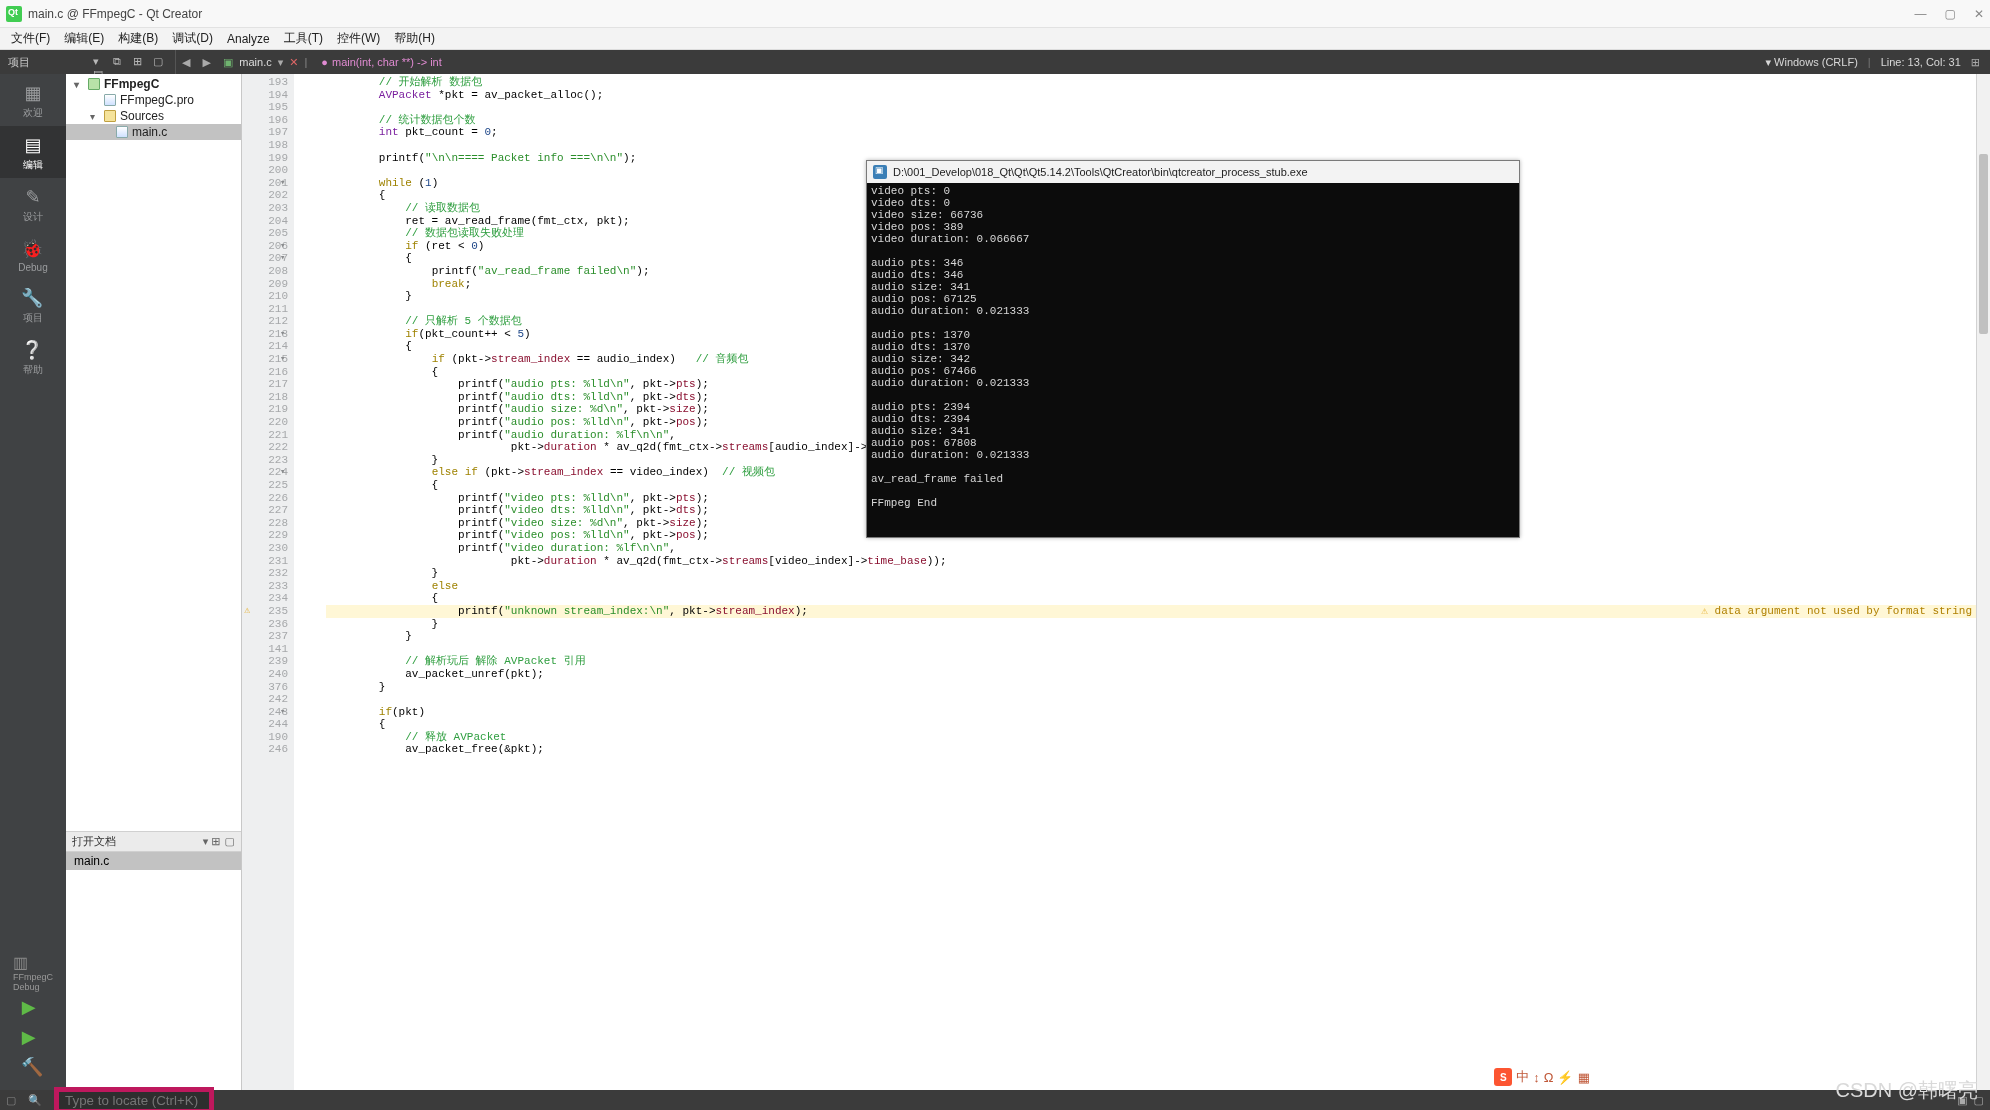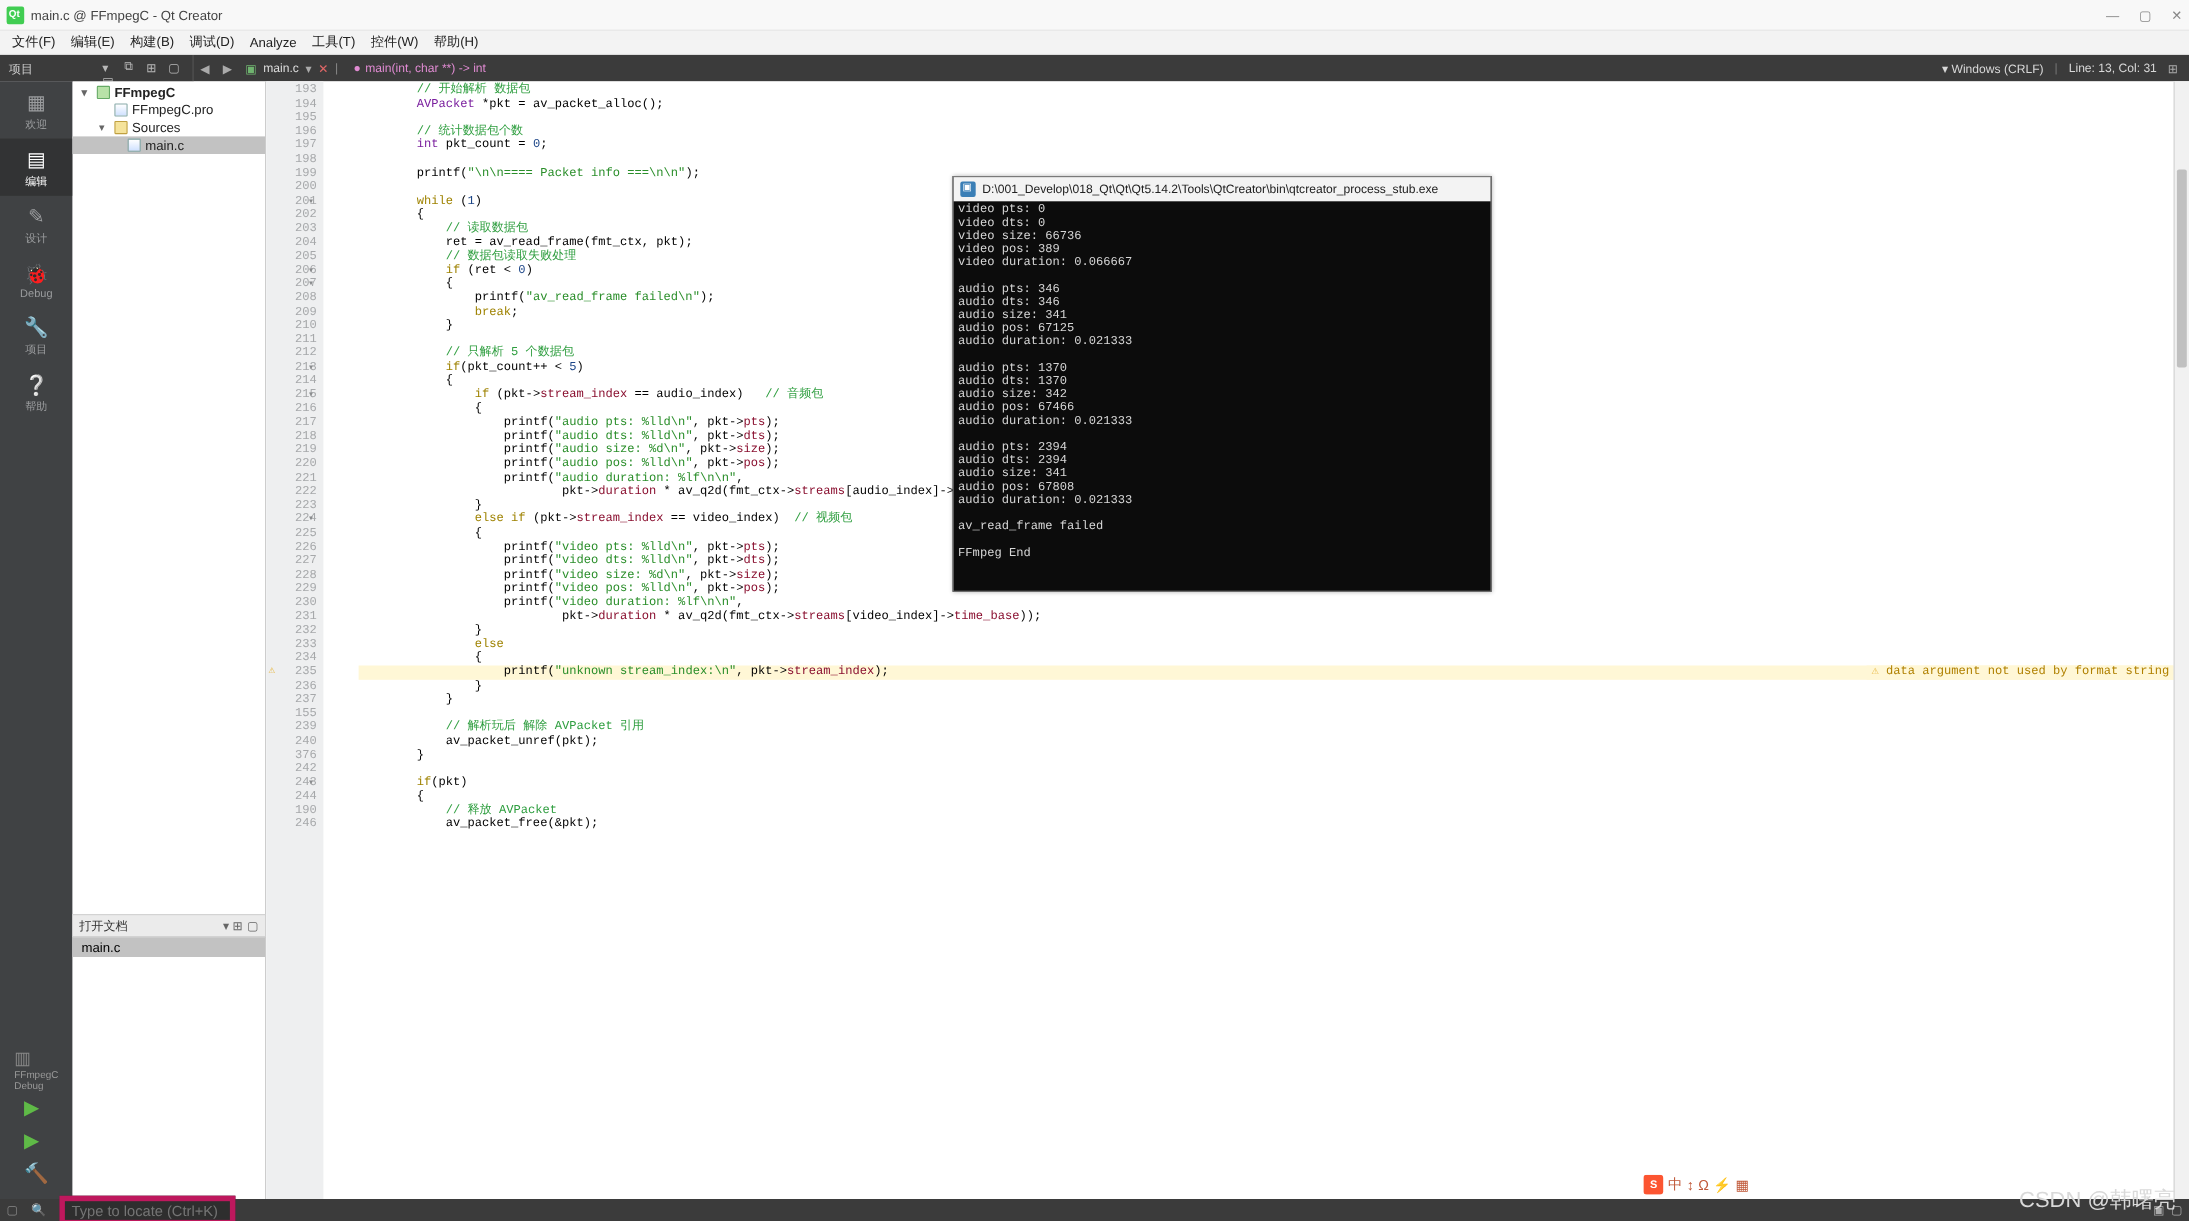--- a/index.html
+++ b/index.html
@@ -59,21 +59,21 @@
   .c-num { color:#1c4587;}
   .warn-line { background:#fff7d6; display:inline-block; width:100%;}
   .hint-inline { position:absolute; right:14px; color:#b08000; font-size:11px; background:#fff7d6; padding:0 4px;}
   .hint-inline::before { content:"⚠ "; color:#e7b53b;}
   .vscroll { position:absolute; right:0; top:0; bottom:0; width:14px; background:#f1f1f1; border-left:1px solid #d2d2d2;}
   .vscroll .thumb { position:absolute; left:2px; right:2px; top:80px; height:180px; background:#c0c0c0; border-radius:2px;}
   .statusbar { position:absolute; bottom:0; left:0; right:0; height:20px; background:#3b3b3b; color:#d8d8d8; font-size:11px; display:flex; align-items:center; padding:0 6px; gap:12px;}
   .statusbar .pane { display:flex; align-items:center; gap:4px;}
   .statusbar .search { background:#2e2e2e; border:5px solid #be185d; color:#999; padding:1px 6px; width:160px;}
   .statusbar .right-icons { margin-left:auto; display:flex; gap:6px; color:#aaa;}
-  .termwin { position:absolute; left:866px; top:160px; width:490px; height:378px; border:1px solid #7a7a7a; box-shadow:0 0 4px rgba(0,0,0,.3); background:#0c0c0c;}
+  .termwin { position:absolute; left:866px; top:160px; width:654px; height:378px; border:1px solid #7a7a7a; box-shadow:0 0 4px rgba(0,0,0,.3); background:#0c0c0c;}
   .termwin .twtitle { height:22px; background:#f3f3f3; display:flex; align-items:center; gap:6px; padding:0 6px; font-size:11px; color:#222;}
   .termwin .twtitle .twicon { width:14px;height:14px; background:#3b7fb6; border-radius:2px; position:relative;}
   .termwin .twtitle .twicon::after { content:"▣"; color:#fff; font-size:9px; position:absolute; left:2px; top:0;}
   .termwin .termbody { padding:2px 4px; color:#d7d7d7; font-family:Consolas,"Courier New",monospace; font-size:11px; line-height:12px; white-space:pre;}
   .watermarks { position:fixed; bottom:6px; right:12px; color:#d9d9d9; font-size:20px; font-family:"Microsoft YaHei",sans-serif; pointer-events:none;}
   .csdn-badge { position:fixed; bottom:24px; right:400px; display:flex; align-items:center; gap:4px; pointer-events:none;}
   .csdn-badge .cs { width:18px;height:18px;background:#fc5531;border-radius:3px;color:#fff;font-size:10px;font-weight:bold;display:flex;align-items:center;justify-content:center;}
   .csdn-badge .ic { color:#c05838; font-size:13px;}
 </style>
 </head>
@@ -228,21 +228,21 @@
         <div class="ln">228</div>
         <div class="ln">229</div>
         <div class="ln">230</div>
         <div class="ln">231</div>
         <div class="ln">232</div>
         <div class="ln">233</div>
         <div class="ln">234</div>
         <div class="ln warn">235</div>
         <div class="ln">236</div>
         <div class="ln">237</div>
-        <div class="ln">155</div>
+        <div class="ln">141</div>
         <div class="ln">239</div>
         <div class="ln">240</div>
         <div class="ln">376</div>
         <div class="ln">242</div>
         <div class="ln bm">243</div>
         <div class="ln">244</div>
         <div class="ln">190</div>
         <div class="ln">246</div>
       </div>
     <div class="code" id="codearea"><div>        <span class="c-comment">// 开始解析 数据包</span></div><div>        <span class="c-type">AVPacket</span> *pkt = <span class="c-func">av_packet_alloc</span>();</div><div>&nbsp;</div><div>        <span class="c-comment">// 统计数据包个数</span></div><div>        <span class="c-type">int</span> pkt_count = <span class="c-num">0</span>;</div><div>&nbsp;</div><div>        <span class="c-func">printf</span>(<span class="c-str">"\n\n==== Packet info ===\n\n"</span>);</div><div>&nbsp;</div><div>        <span class="c-kw">while</span> (<span class="c-num">1</span>)</div><div>        {</div><div>            <span class="c-comment">// 读取数据包</span></div><div>            ret = <span class="c-func">av_read_frame</span>(fmt_ctx, pkt);</div><div>            <span class="c-comment">// 数据包读取失败处理</span></div><div>            <span class="c-kw">if</span> (ret &lt; <span class="c-num">0</span>)</div><div>            {</div><div>                <span class="c-func">printf</span>(<span class="c-str">"av_read_frame failed\n"</span>);</div><div>                <span class="c-kw">break</span>;</div><div>            }</div><div>&nbsp;</div><div>            <span class="c-comment">// 只解析 5 个数据包</span></div><div>            <span class="c-kw">if</span>(pkt_count++ &lt; <span class="c-num">5</span>)</div><div>            {</div><div>                <span class="c-kw">if</span> (pkt-&gt;<span class="c-field">stream_index</span> == audio_index)   <span class="c-comment">// 音频包</span></div><div>                {</div><div>                    <span class="c-func">printf</span>(<span class="c-str">"audio pts: %lld\n"</span>, pkt-&gt;<span class="c-field">pts</span>);</div><div>                    <span class="c-func">printf</span>(<span class="c-str">"audio dts: %lld\n"</span>, pkt-&gt;<span class="c-field">dts</span>);</div><div>                    <span class="c-func">printf</span>(<span class="c-str">"audio size: %d\n"</span>, pkt-&gt;<span class="c-field">size</span>);</div><div>                    <span class="c-func">printf</span>(<span class="c-str">"audio pos: %lld\n"</span>, pkt-&gt;<span class="c-field">pos</span>);</div><div>                    <span class="c-func">printf</span>(<span class="c-str">"audio duration: %lf\n\n"</span>,</div><div>                            pkt-&gt;<span class="c-field">duration</span> * <span class="c-func">av_q2d</span>(fmt_ctx-&gt;<span class="c-field">streams</span>[audio_index]-&gt;<span class="c-field">time_base</span>));</div><div>                }</div><div>                <span class="c-kw">else</span> <span class="c-kw">if</span> (pkt-&gt;<span class="c-field">stream_index</span> == video_index)  <span class="c-comment">// 视频包</span></div><div>                {</div><div>                    <span class="c-func">printf</span>(<span class="c-str">"video pts: %lld\n"</span>, pkt-&gt;<span class="c-field">pts</span>);</div><div>                    <span class="c-func">printf</span>(<span class="c-str">"video dts: %lld\n"</span>, pkt-&gt;<span class="c-field">dts</span>);</div><div>                    <span class="c-func">printf</span>(<span class="c-str">"video size: %d\n"</span>, pkt-&gt;<span class="c-field">size</span>);</div><div>                    <span class="c-func">printf</span>(<span class="c-str">"video pos: %lld\n"</span>, pkt-&gt;<span class="c-field">pos</span>);</div><div>                    <span class="c-func">printf</span>(<span class="c-str">"video duration: %lf\n\n"</span>,</div><div>                            pkt-&gt;<span class="c-field">duration</span> * <span class="c-func">av_q2d</span>(fmt_ctx-&gt;<span class="c-field">streams</span>[video_index]-&gt;<span class="c-field">time_base</span>));</div><div>                }</div><div>                <span class="c-kw">else</span></div><div>                {</div><div class="warn-line">                    <span class="c-func">printf</span>(<span class="c-str">"unknown stream_index:\n"</span>, pkt-&gt;<span class="c-field">stream_index</span>);<span class="hint-inline">data argument not used by format string</span></div><div>                }</div><div>            }</div><div>&nbsp;</div><div>            <span class="c-comment">// 解析玩后 解除 AVPacket 引用</span></div><div>            <span class="c-func">av_packet_unref</span>(pkt);</div><div>        }</div><div>&nbsp;</div><div>        <span class="c-kw">if</span>(pkt)</div><div>        {</div><div>            <span class="c-comment">// 释放 AVPacket</span></div><div>            <span class="c-func">av_packet_free</span>(&amp;pkt);</div></div>

